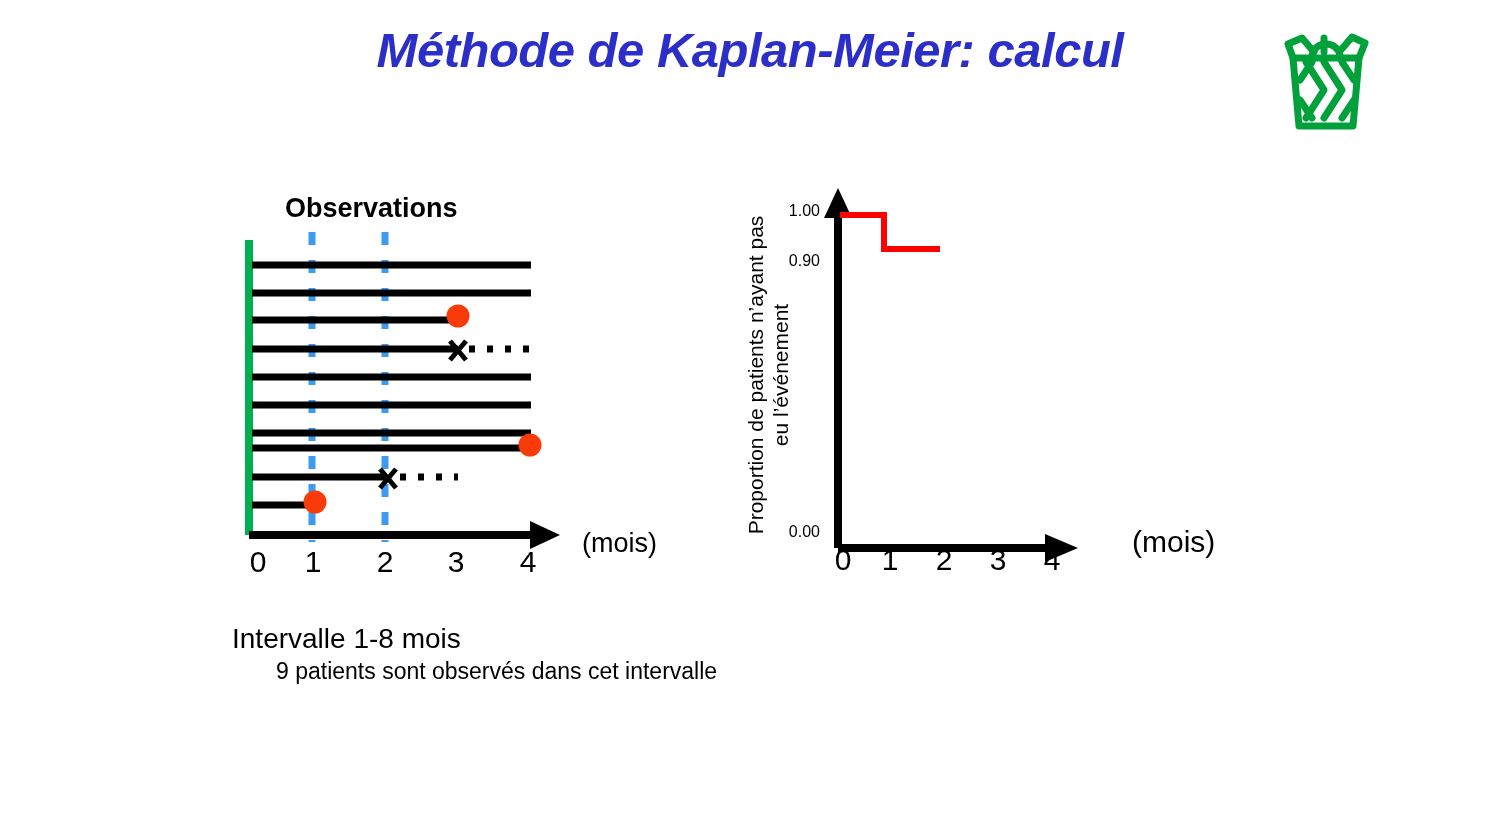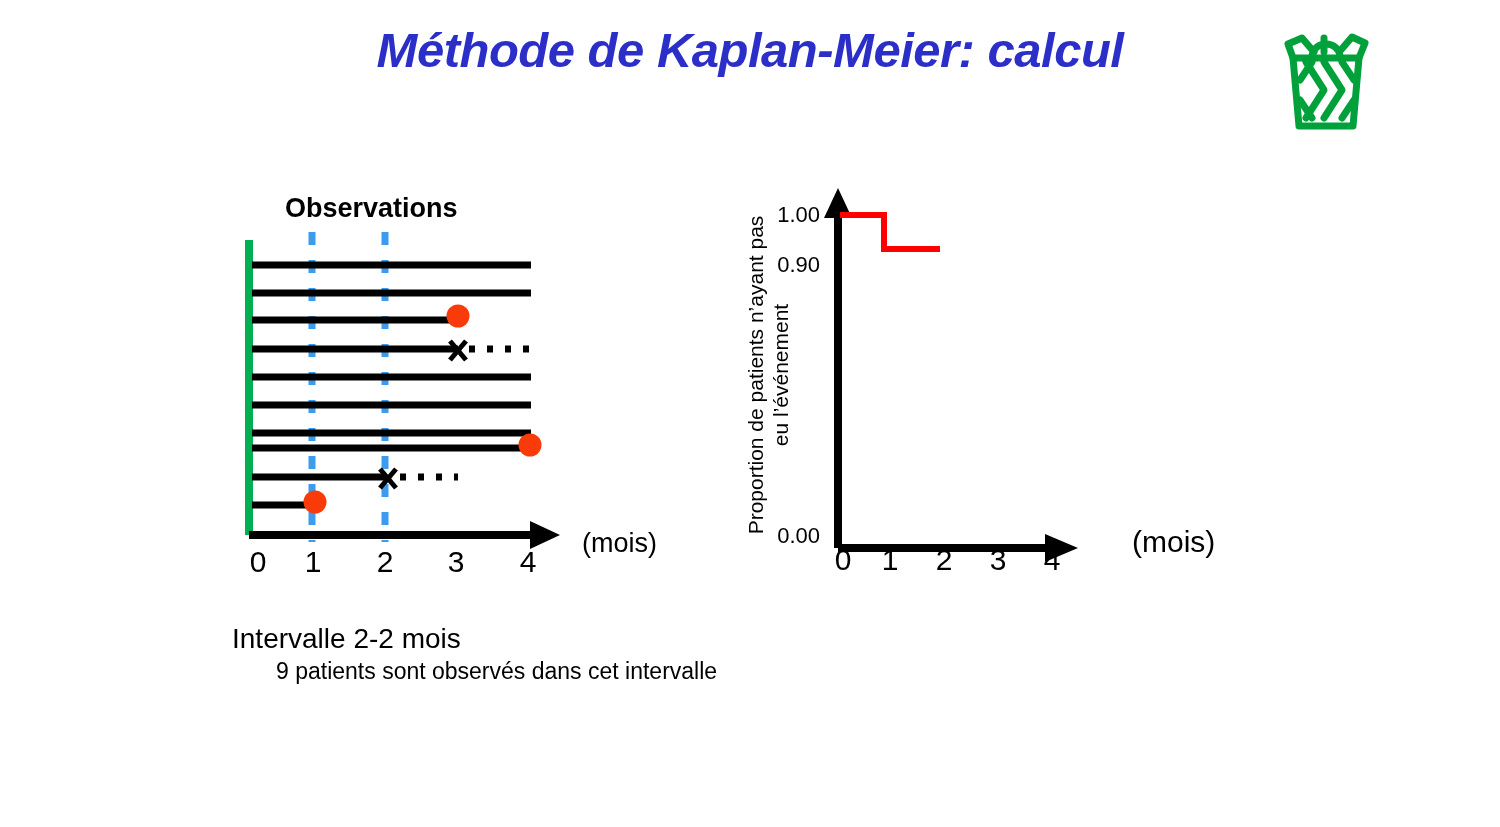--- a/index.html
+++ b/index.html
@@ -106,21 +106,21 @@
   }
   #km-plot {
     position: absolute;
     left: 0;
     top: 0;
     width: 560px;
     height: 430px;
   }
   .km-ytick-label {
     position: absolute;
-    font-size: 22px;
+    font-size: 16px;
     color: #000000;
     text-align: right;
     width: 62px;
     white-space: nowrap;
   }
   .km-xtick-label {
     position: absolute;
     top: 373px;
     font-size: 30px;
     color: #000000;
@@ -273,19 +273,19 @@
     <div class="km-xtick-label" style="left:128px;">0</div>
     <div class="km-xtick-label" style="left:175px;">1</div>
     <div class="km-xtick-label" style="left:229px;">2</div>
     <div class="km-xtick-label" style="left:283px;">3</div>
     <div class="km-xtick-label" style="left:337px;">4</div>
 
     <div id="km-xlabel-unit">(mois)</div>
   </div>
 
   <div id="caption-block">
-    <div id="caption-heading">Intervalle 2-2 mois</div>
+    <div id="caption-heading">Intervalle 1-8 mois</div>
     <div class="caption-sub">9 patients sont observés dans cet intervalle</div>
   </div>
 
   <div id="page-number">34</div>
 
 </div>
 
 </body></html>

